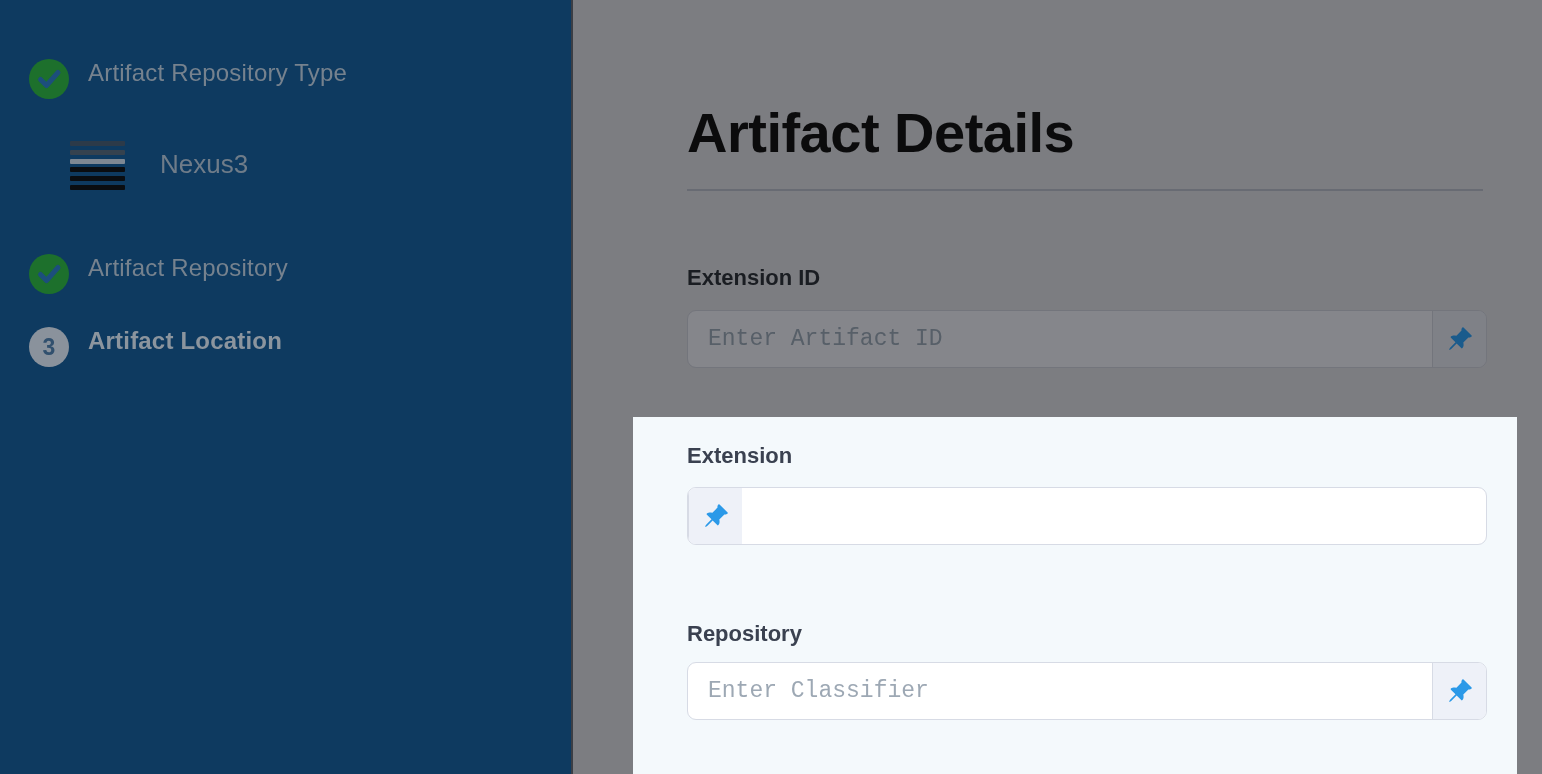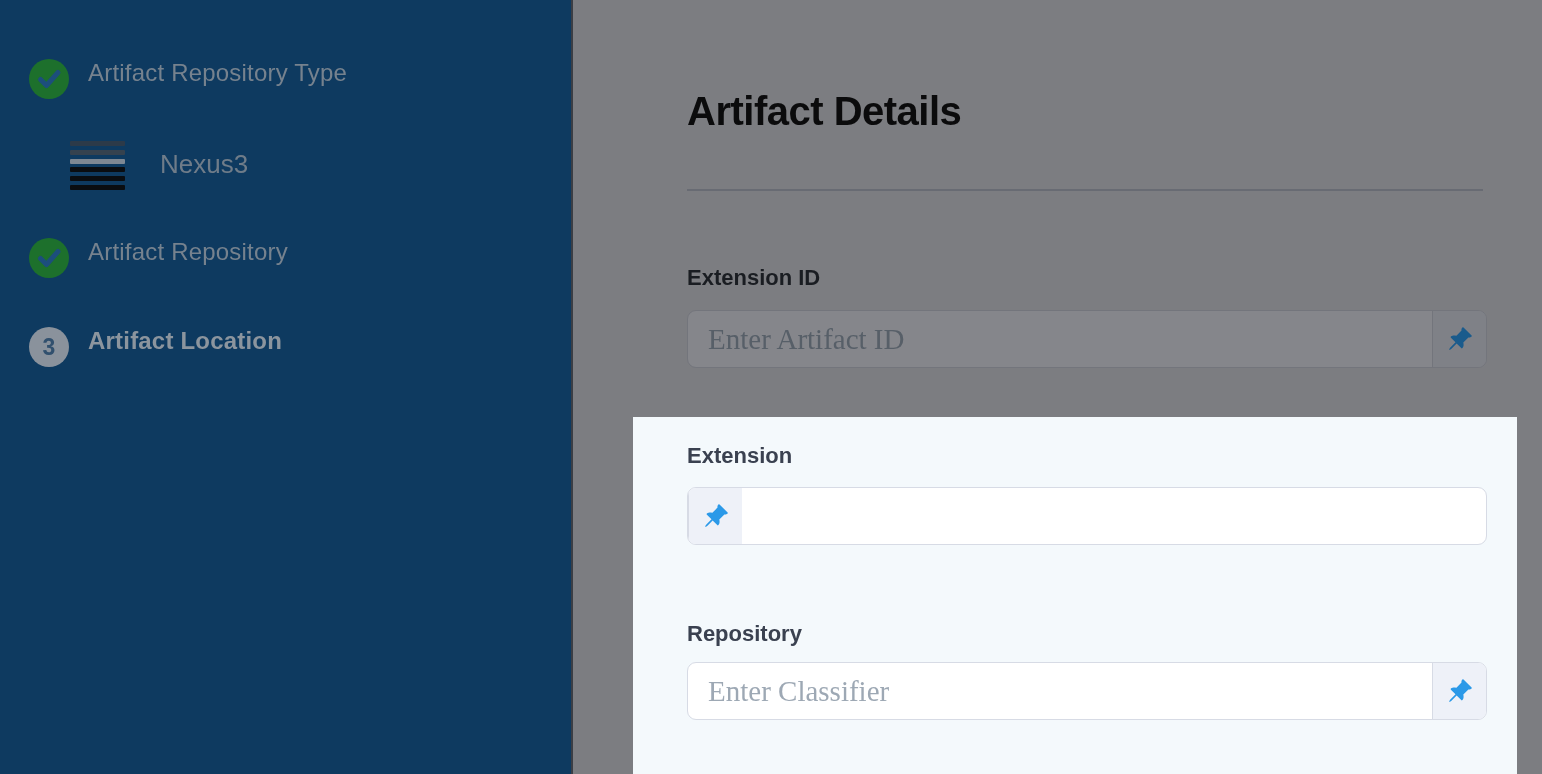--- a/index.html
+++ b/index.html
@@ -35,36 +35,36 @@
   .nexus-logo i:nth-child(2){background:#35424f;}
   .nexus-logo i:nth-child(3){background:#7e8893;}
   .nexus-logo i:nth-child(4){background:#0a0d11;}
   .nexus-logo i:nth-child(5){background:#0a0d11;}
   .nexus-logo i:nth-child(6){background:#0a0d11;}
   .nexus-label{position:absolute;left:160px;top:149px;font-size:26px;
     font-weight:500;color:#6f7c89;}
 
   
   .page-title{
-    position:absolute;left:687px;top:62px;font-size:40px;font-weight:700;
+    position:absolute;left:687px;top:62px;font-size:56px;font-weight:700;
     color:#0b0b0c;letter-spacing:-.5px;
   }
   .divider{position:absolute;left:687px;top:189px;width:796px;height:2px;background:#686b73;}
 
   .field-label-dim{
     position:absolute;left:687px;top:265px;font-size:22px;font-weight:700;color:#1a1d22;
   }
   .group{
     position:absolute;display:flex;box-sizing:border-box;height:58px;width:800px;
     border-radius:9px;overflow:hidden;
   }
   .group.dim{left:687px;top:310px;border:1px solid #73757c;background:#85868b;}
   .group input{
     flex:1;border:none;outline:none;background:transparent;
-    padding:0 20px;font-size:29px;font-family:Liberation Serif, serif;color:#2c333b;min-width:0;
+    padding:0 20px;font-size:23px;font-family:Liberation Mono, monospace;color:#2c333b;min-width:0;
   }
   .group.dim input::placeholder{color:#575f68;opacity:1;}
   .pin-btn{
     flex:0 0 54px;display:flex;align-items:center;justify-content:center;
     cursor:pointer;box-sizing:border-box;
   }
   .group.dim .pin-btn{background:#7f8187;border-left:1px solid #73757c;}
   .group.dim .pin-btn svg{fill:#1a5b8c;}
 
   
@@ -105,21 +105,21 @@
     <div class="nexus-logo">
       <i></i>
         <i></i>
         <i></i>
         <i></i>
         <i></i>
         <i></i>
     </div>
     <span class="nexus-label">Nexus3</span>
 
-    <div class="step-row" style="left:29px;top:238px;">
+    <div class="step-row" style="left:29px;top:254px;">
       <span class="step-icon">
         <svg class="check-svg" viewBox="0 0 40 40">
           <circle cx="20" cy="20" r="20" fill="#1d702c"></circle>
           <path d="M11.5 20.5 L17.5 26.5 L29 13.5" fill="none" stroke="#1c4e7c" stroke-width="5" stroke-linecap="round" stroke-linejoin="round"></path>
         </svg>
       </span>
       <span class="step-label">Artifact Repository</span>
     </div>
 
     <div class="step-row" style="left:29px;top:327px;">

